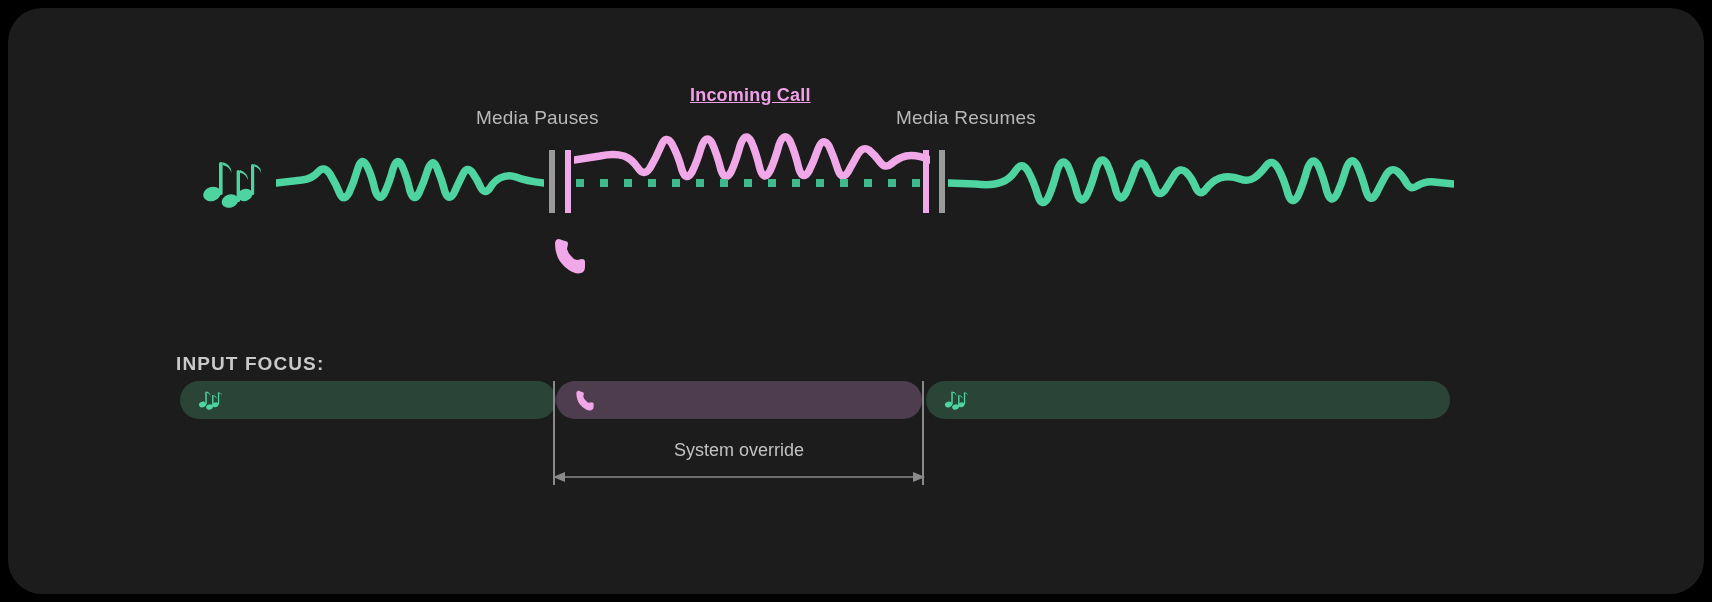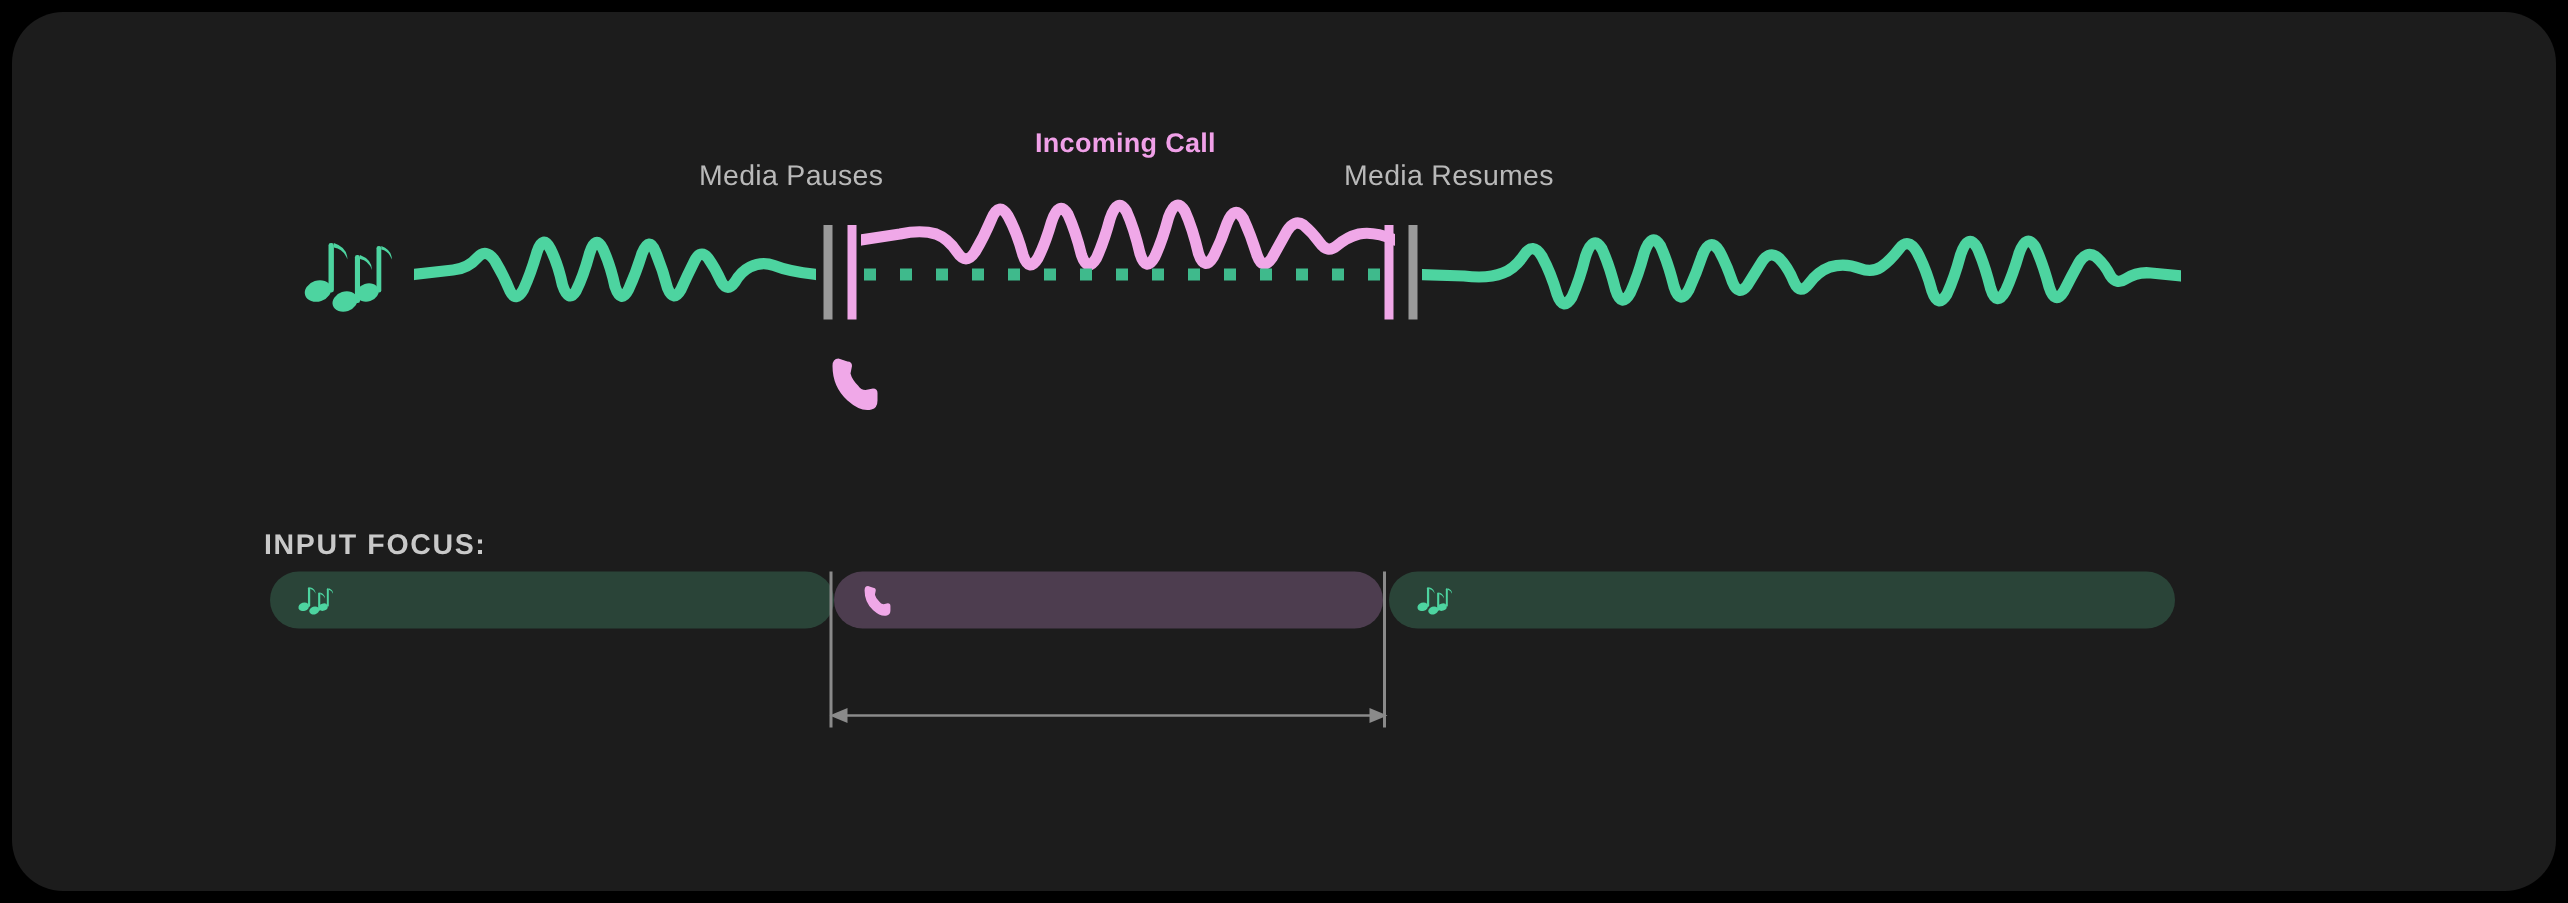--- a/index.html
+++ b/index.html
@@ -19,21 +19,21 @@
   
   #timeline { position:absolute; left:0; top:0; width:1696px; height:320px; }
 
   .lbl {
     position:absolute;
     font-size:19px;
     letter-spacing:.2px;
     white-space:nowrap;
     color:#b9b9b9;
   }
-  .lbl.pink { color:#f0a0e8; font-weight:600; font-size:18px; }
+  .lbl.pink { color:#f0a0e8; font-weight:600; font-size:18px;text-decoration:underline; }
 
   
   #focus-label {
     position:absolute; left:168px; top:345px;
     font-size:19px; font-weight:700; letter-spacing:1.1px;
     color:#c9c9c9;
   }
   .bar {
     position:absolute; height:38px; border-radius:19px;
     display:flex; align-items:center;
@@ -51,21 +51,21 @@
   }
   #arrow-svg { position:absolute; left:540px; top:460px; }
 </style>
 </head>
 <body>
 
 <div id="panel">
 
   <div id="timeline">
 
-    <div class="lbl" style="left:458px; top:99px;">Media Pauses</div>
+    <div class="lbl" style="left:468px; top:99px;">Media Pauses</div>
 
     <div class="lbl pink" style="left:682px; top:77px;">Incoming Call</div>
 
     <div class="lbl" style="left:888px; top:99px;">Media Resumes</div>
 
     <svg style="position:absolute; left:192px; top:146px;" width="64" height="60" viewBox="0 0 64 60">
       <g fill="#4dd4a0">
         <ellipse cx="12" cy="40" rx="9" ry="7" transform="rotate(-18 12 40)"></ellipse>
         <rect x="19" y="8" width="3.6" height="33" rx="1.6"></rect>
         <path d="M22.6 8 q9 3 9 11 q-2.5 -7 -9 -8 z"></path>
@@ -174,20 +174,21 @@
           <rect x="19.9" y="3.2" width="1.3" height="12.2" rx=".6"></rect>
           <path d="M21.2 3.2 q2.8 1 2.8 3.6 q-.8 -2.2 -2.8 -2.6 z"></path>
         </g>
       </svg>
     </span>
   </div>
 
   <div class="vline" style="left:545px; top:373px; height:104px;"></div>
   <div class="vline" style="left:914px; top:373px; height:104px;"></div>
 
+  <div id="override-text">System override</div>
 
   <svg id="arrow-svg" width="382" height="18" viewBox="0 0 382 18">
     <line x1="10" y1="9" x2="372" y2="9" stroke="#8a8a8a" stroke-width="1.6"></line>
     <path d="M5 9 L17 4 L17 14 Z" fill="#8a8a8a"></path>
     <path d="M377 9 L365 4 L365 14 Z" fill="#8a8a8a"></path>
   </svg>
 
 </div>
 
 </body></html>

